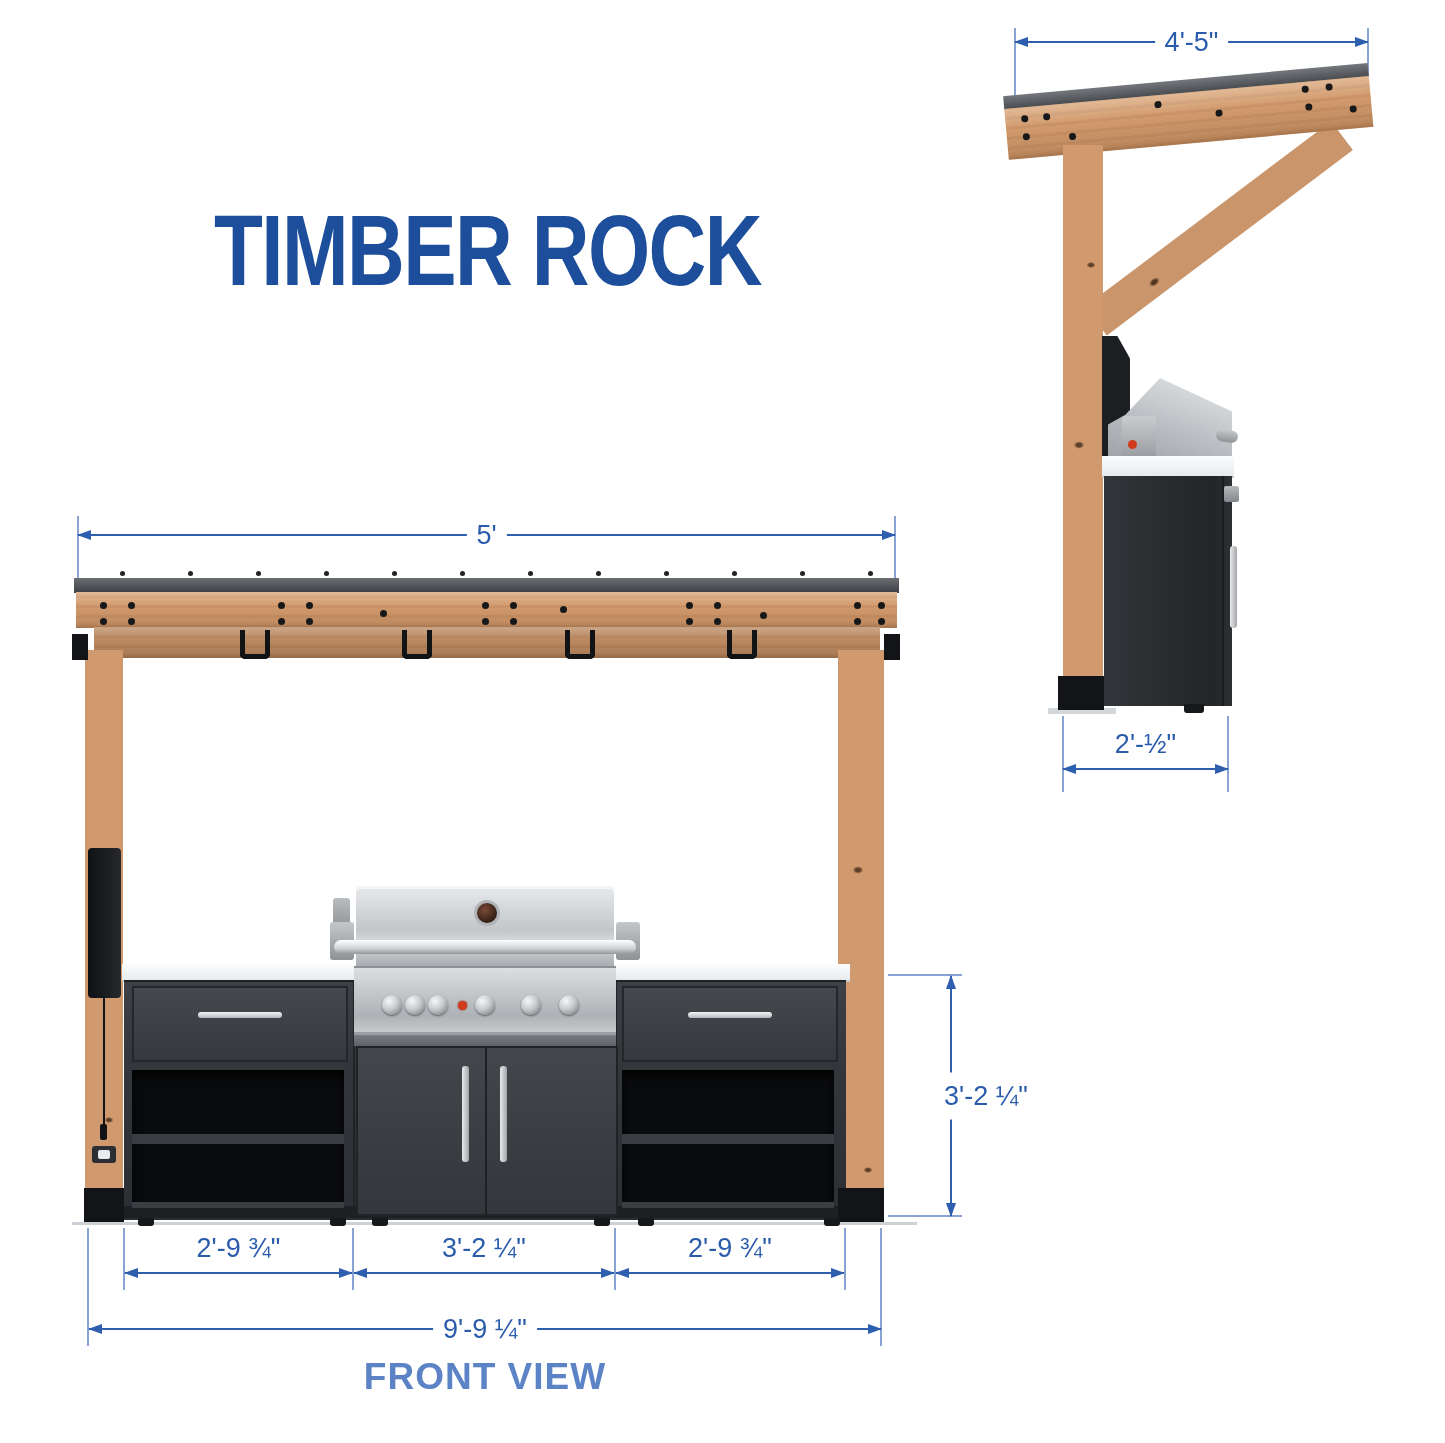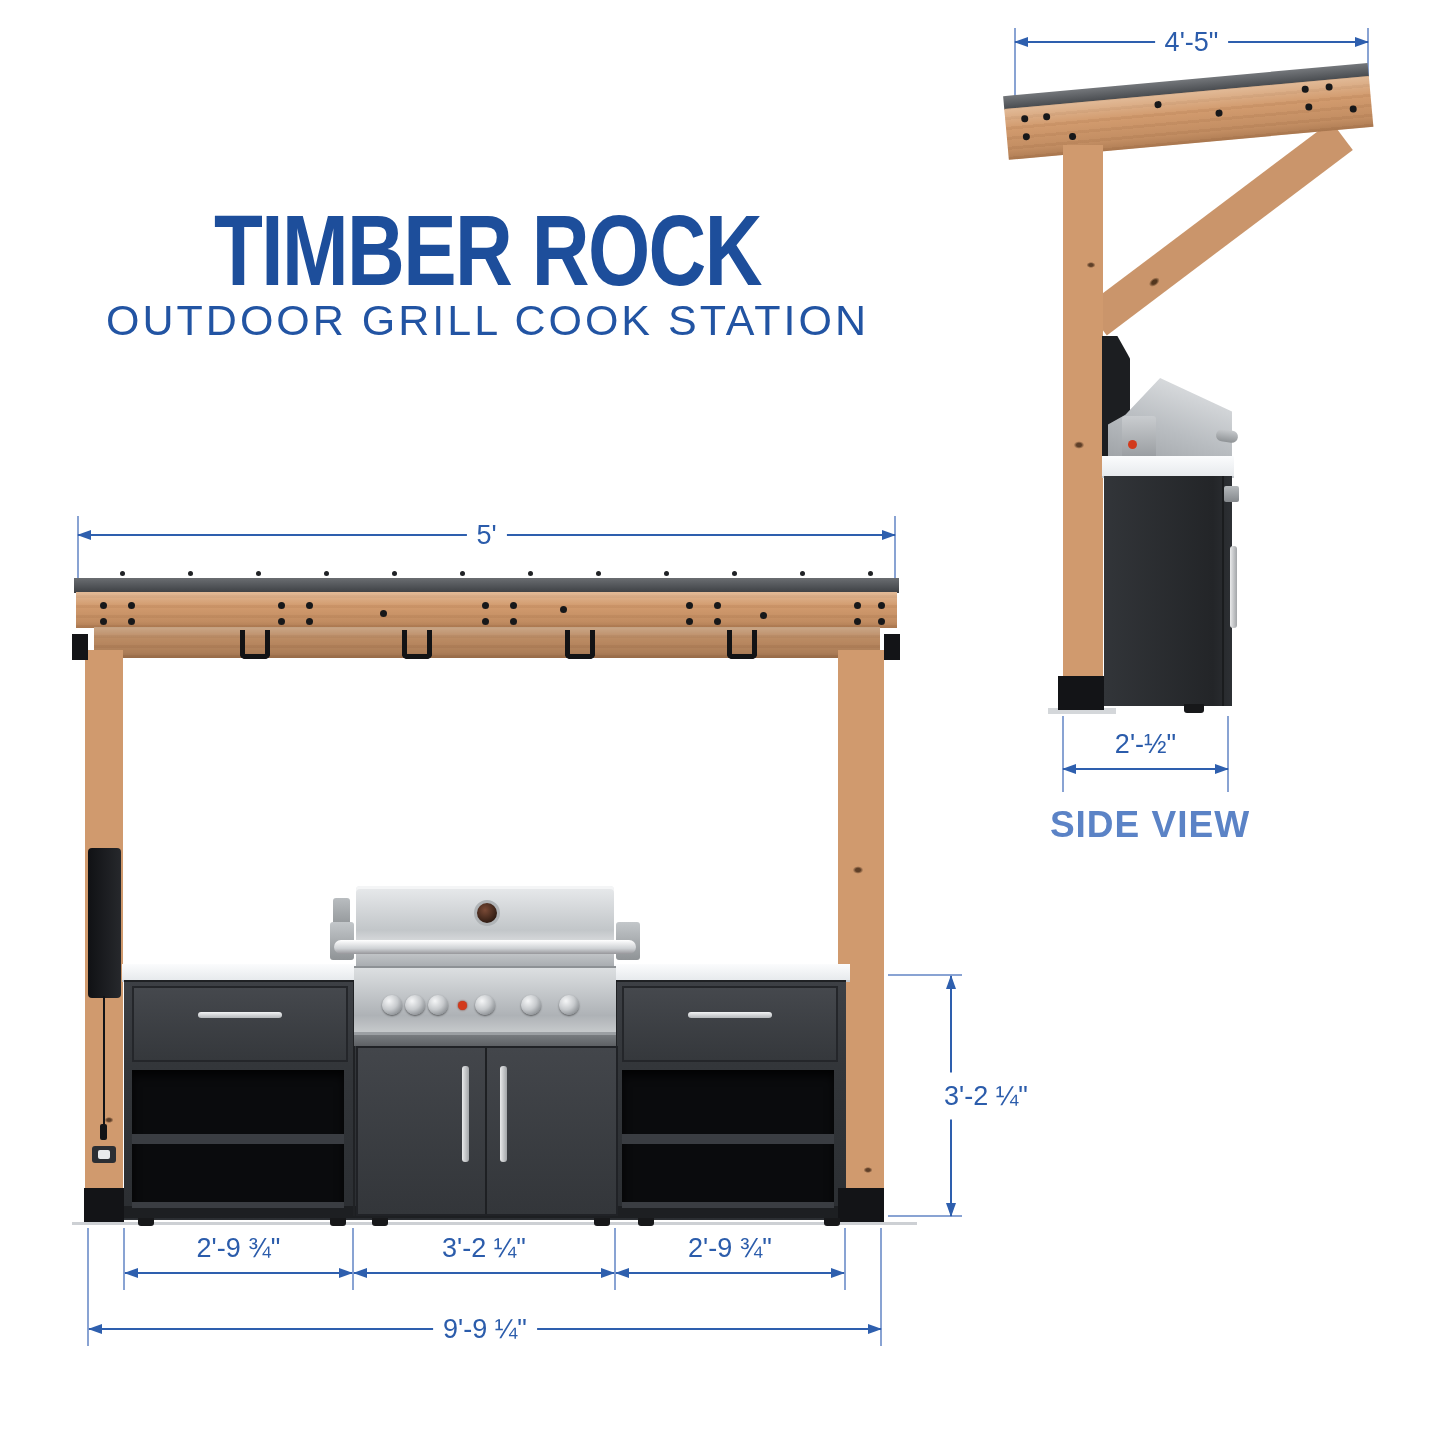--- a/index.html
+++ b/index.html
@@ -63,21 +63,20 @@
   .foot{position:absolute;background:#17181a;border-radius:0 0 3px 3px;}
   .knob{position:absolute;width:20px;height:20px;border-radius:50%;
     background:radial-gradient(circle at 35% 30%,#f5f6f7,#c7cacd 45%,#8e9296 78%,#6d7175);box-shadow:0 1px 2px rgba(0,0,0,.5);}
 </style>
 </head>
 <body>
 
 <div id="canvas">
 
   <div class="title-main">TIMBER ROCK</div>
-  <div class="title-sub">OUTDOOR GRILL COOK STATION</div>
 
   <div class="ext-v" style="left:77px;top:516px;height:72px"></div>
   <div class="ext-v" style="left:894px;top:516px;height:72px"></div>
   <div class="dimline-h" style="left:78px;top:534px;width:817px">
     <i class="ah l"></i>
     <i class="ah r"></i>
     <span class="dlabel">5'</span>
   </div>
 
   <div class="abs" style="left:74px;top:578px;width:825px;height:15px;background:linear-gradient(180deg,#6a6d71,#3c3f43)"></div>
@@ -187,20 +186,21 @@
   </div>
 
   <div class="ext-v" style="left:87px;top:1228px;height:118px"></div>
   <div class="ext-v" style="left:880px;top:1228px;height:118px"></div>
   <div class="dimline-h" style="left:89px;top:1328px;width:792px">
     <i class="ah l"></i>
     <i class="ah r"></i>
     <span class="dlabel">9'-9 ¼"</span>
   </div>
 
+  <div class="view-label" style="left:250px;top:1356px;width:470px">FRONT VIEW</div>
 
   <div class="ext-v" style="left:1014px;top:28px;height:76px"></div>
   <div class="ext-v" style="left:1367px;top:28px;height:48px"></div>
   <div class="dimline-h" style="left:1015px;top:41px;width:353px">
     <i class="ah l"></i>
     <i class="ah r"></i>
     <span class="dlabel">4'-5"</span>
   </div>
 
   <div class="abs wood wood-h" style="left:1096px;top:303px;width:308px;height:36px;
@@ -252,21 +252,20 @@
   <div class="foot" style="left:1184px;top:704px;width:20px;height:9px"></div>
 
   <div class="ext-v" style="left:1062px;top:716px;height:76px"></div>
   <div class="ext-v" style="left:1227px;top:716px;height:76px"></div>
   <div class="dimline-h" style="left:1063px;top:768px;width:165px">
     <i class="ah l"></i>
     <i class="ah r"></i>
     <span class="dlabel above">2'-½"</span>
   </div>
 
-  <div class="view-label" style="left:1035px;top:804px;width:230px">SIDE VIEW</div>
 
 <div class="capdot" style="left: 120px; top: 571px; width: 5px; height: 5px;"></div>
     <div class="capdot" style="left: 188px; top: 571px; width: 5px; height: 5px;"></div>
     <div class="capdot" style="left: 256px; top: 571px; width: 5px; height: 5px;"></div>
     <div class="capdot" style="left: 324px; top: 571px; width: 5px; height: 5px;"></div>
     <div class="capdot" style="left: 392px; top: 571px; width: 5px; height: 5px;"></div>
     <div class="capdot" style="left: 460px; top: 571px; width: 5px; height: 5px;"></div>
     <div class="capdot" style="left: 528px; top: 571px; width: 5px; height: 5px;"></div>
     <div class="capdot" style="left: 596px; top: 571px; width: 5px; height: 5px;"></div>
     <div class="capdot" style="left: 664px; top: 571px; width: 5px; height: 5px;"></div>

